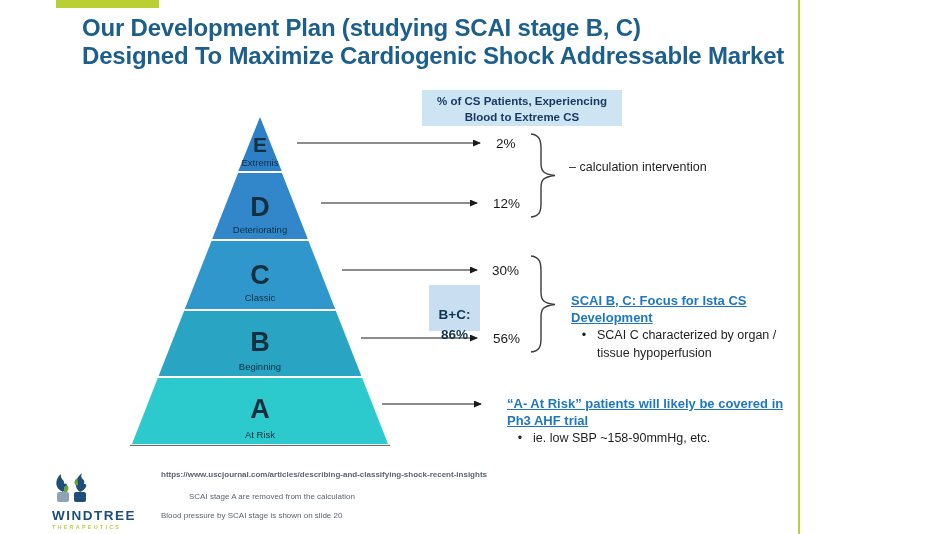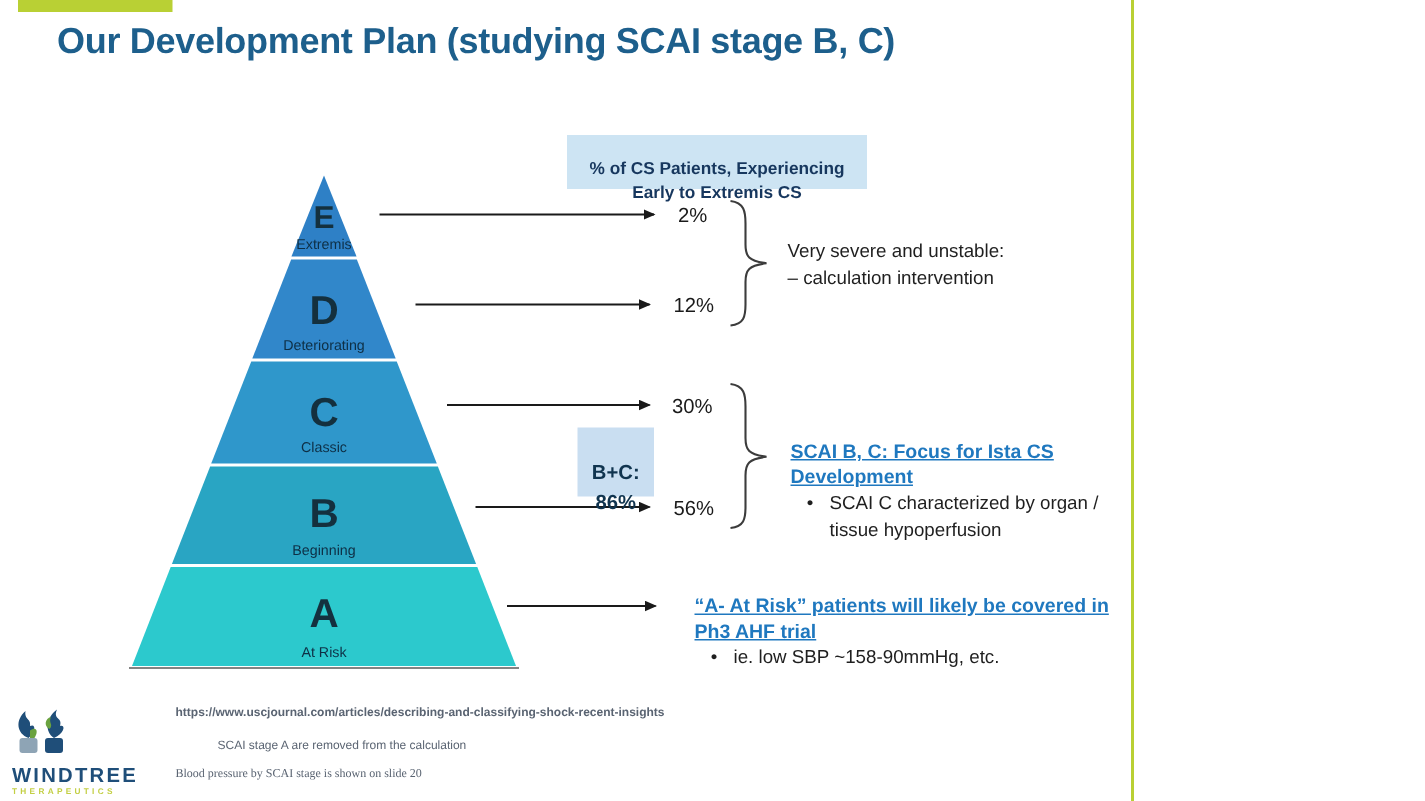--- a/index.html
+++ b/index.html
@@ -1,28 +1,29 @@
 <!DOCTYPE html>
 <html><head>
 <meta charset="utf-8">
 <style>
   html,body{margin:0;padding:0;background:#fff;}
   #slide{
     position:relative;width:756px;height:534px;background:#ffffff;overflow:hidden;
     font-family:"Liberation Sans",sans-serif;
+    margin-left:44px;
   }
   
   .bar-left{position:absolute;left:12px;top:0;width:103px;height:8px;background:#b9d034;}
   .bar-right{position:absolute;left:833px;top:0;width:117px;height:8px;background:#b9d034;}
   .bar-edge{position:absolute;right:0;top:0;width:2px;height:534px;background:#b9d034;}
   
   .title{position:absolute;left:38px;top:14px;color:#1d5f8c;font-size:24px;font-weight:bold;line-height:28px;letter-spacing:-0.2px;}
   
   .header-box{position:absolute;left:378px;top:90px;width:200px;height:36px;background:#cde4f3;
-    color:#17375e;font-size:11.5px;font-weight:bold;text-align:center;line-height:16px;padding-top:15px;box-sizing:border-box;}
+    color:#17375e;font-size:11.5px;font-weight:bold;text-align:center;line-height:16px;padding-top:3px;box-sizing:border-box;}
   
   .overlay{position:absolute;left:0;top:0;}
   .lvl-letter{font-family:"Liberation Sans",sans-serif;font-weight:600;fill:#14303e;}
   .lvl-name{font-family:"Liberation Sans",sans-serif;font-size:9.5px;fill:#0e2f45;}
   .pct{font-family:"Liberation Sans",sans-serif;font-size:13.5px;fill:#1a1a1a;}
   .arrow{stroke:#1a1a1a;stroke-width:1.2;}
   .brace{stroke:#3c3c3c;stroke-width:1.4;fill:none;}
   
   .bc-box{position:absolute;left:385px;top:285px;width:51px;height:46px;background:#c9def1;
     color:#10344f;font-size:13.5px;font-weight:bold;text-align:center;line-height:20px;padding-top:20px;box-sizing:border-box;}
@@ -45,25 +46,26 @@
 <body>
 
 <div id="slide">
 
   <div class="bar-left"></div>
   <div class="bar-right"></div>
   <div class="bar-edge"></div>
 
   <div class="title">
     <div>Our Development Plan (studying SCAI stage B, C)</div>
+    <div>Designed To Maximize Cardiogenic Shock Addressable Market</div>
   </div>
 
   <div class="header-box">
     <div>% of CS Patients, Experiencing</div>
-    <div>Early to Extremis CS</div>
+    <div>Blood to Extreme CS</div>
   </div>
 
   <svg class="overlay" width="950" height="534" viewBox="0 0 950 534">
     <defs>
       <marker id="arr" markerWidth="9" markerHeight="8" refX="7" refY="3.5" orient="auto" markerUnits="userSpaceOnUse">
         <path d="M0,0 L8,3.5 L0,7 z" fill="#1a1a1a"></path>
       </marker>
     </defs>
 
     <polygon points="216,117 237.7,171 194.3,171" fill="#2e80c6"></polygon>
@@ -102,21 +104,20 @@
     <path class="brace" d="M487,134 C496,135 497,141 497,149 L497,163 C497,171 499,174 511,175.5 C499,177 497,180 497,188 L497,203 C497,211 496,216 487,217"></path>
     <path class="brace" d="M487,256 C496,257 497,263 497,271 L497,292 C497,300 499,303 511,304.5 C499,306 497,309 497,317 L497,338 C497,346 496,351 487,352"></path>
   </svg>
 
   <div class="bc-box">
     <div>B+C:</div>
     <div>86%</div>
   </div>
 
   <div class="ann" style="left:525px;top:158px;">
-    <div>Very severe and unstable:</div>
     <div>– calculation intervention</div>
   </div>
 
   <div class="ann" style="left:527px;top:292px;">
     <div class="ann-head">SCAI B, C: Focus for Ista CS Development</div>
     <div class="bullet-row">
       <span class="bullet-dot">•</span>
       <span>SCAI C characterized by organ / tissue hypoperfusion</span>
     </div>
   </div>
@@ -124,21 +125,21 @@
   <div class="ann" style="left:463px;top:395px;">
     <div class="ann-head">“A- At Risk” patients will likely be covered in Ph3 AHF trial</div>
     <div class="bullet-row">
       <span class="bullet-dot">•</span>
       <span>ie. low SBP ~158-90mmHg, etc.</span>
     </div>
   </div>
 
   <div class="footnote" style="top:470px;font-weight:bold;">https://www.uscjournal.com/articles/describing-and-classifying-shock-recent-insights</div>
   <div class="footnote" style="top:492px;padding-left:28px;">SCAI stage A are removed from the calculation</div>
-  <div class="footnote" style="top:511px;font-family:Liberation Serif, serif;">Blood pressure by SCAI stage is shown on slide 20</div>
+  <div class="footnote" style="top:511px;">Blood pressure by SCAI stage is shown on slide 20</div>
 
   <div class="logo">
     <svg width="40" height="32" viewBox="0 0 40 32">
       <rect x="5" y="21" width="12" height="10" rx="2" fill="#8ea4b5"></rect>
       <rect x="22" y="21" width="12" height="10" rx="2" fill="#1f4e79"></rect>
       <path d="M11 21 C3 18 2 9 9 3 C8 9 13 8 12 13 C16 11 16 17 11 21 z" fill="#1f4e79"></path>
       <path d="M12 16 C16 13 18 16 15 21 L12 21 z" fill="#6aa23f"></path>
       <path d="M28 21 C22 17 22 8 30 2 C27 9 34 7 32 13 C36 12 35 18 28 21 z" fill="#1f4e79"></path>
       <path d="M25 15 C21 13 22 8 26 7 C24 11 28 12 25 15 z" fill="#6aa23f"></path>
     </svg>

